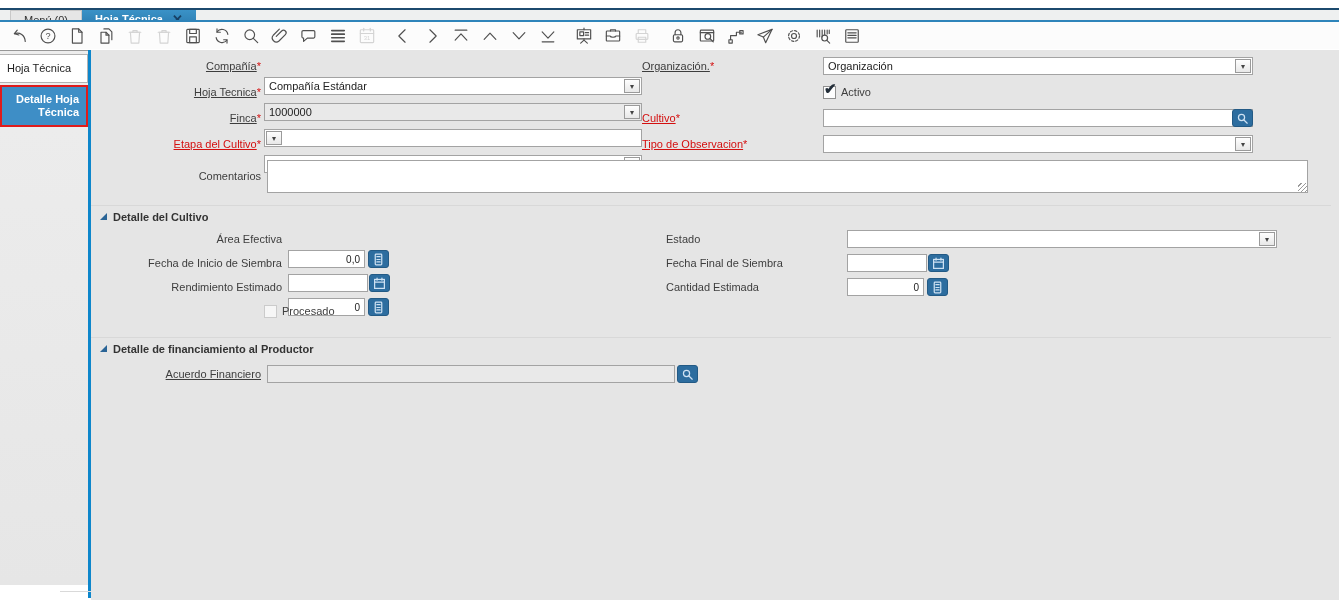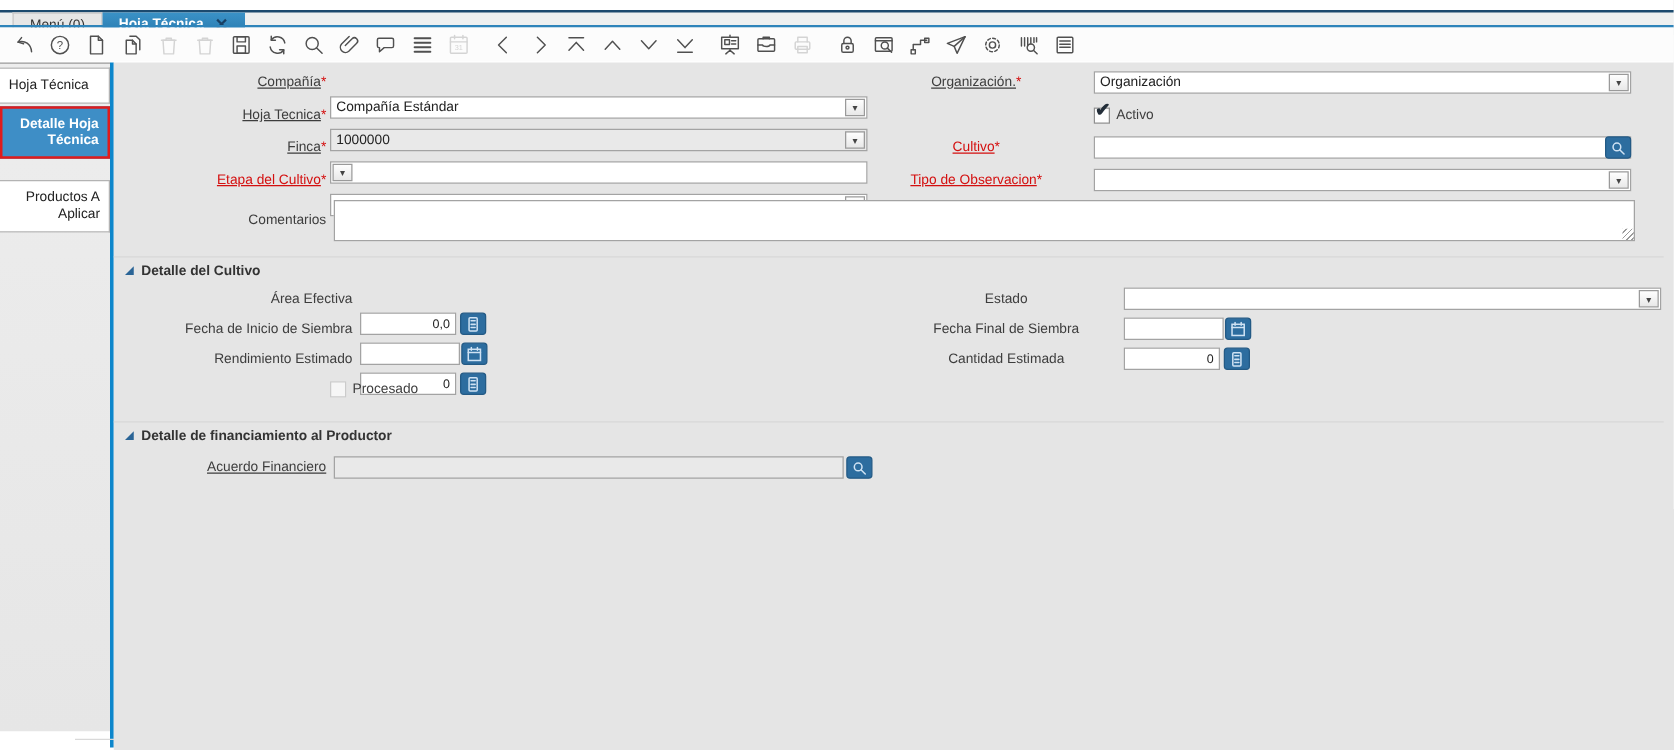--- a/index.html
+++ b/index.html
@@ -34,22 +34,22 @@
     border:1px solid #b3b3b3;border-left:none;color:#222;padding:7px 7px;cursor:pointer;line-height:13px;}
   .side-tab.t1{top:3px;text-align:left;}
   .side-tab.sel{top:34px;background:#3e8ec6;color:#fff;font-weight:bold;text-align:right;
     border:2px solid #e01b1b;padding:6px 7px;}
   .side-tab.t3{top:93px;text-align:right;}
   
   .form{padding-top:3px;}
   .row{display:flex;align-items:center;height:26px;}
   .row.s{height:24px;padding-left:21px;}
   .lblL{width:170px;text-align:right;padding-right:3px;flex:none;white-space:nowrap;}
-  .fldL{width:430px;flex:none;display:flex;align-items:center;margin-top:40px;}
-  .lblR{width:174px;text-align:center;padding-right:7px;flex:none;white-space:nowrap;}
+  .fldL{width:378px;flex:none;display:flex;align-items:center;margin-top:40px;}
+  .lblR{width:174px;text-align:left;padding-right:7px;flex:none;white-space:nowrap;}
   .fldR{width:430px;flex:none;display:flex;align-items:center;}
   .lnk{text-decoration:underline;cursor:pointer;}
   .req{color:#d40f0f;}
   .redlbl{color:#d40f0f;}
   .combo{display:flex;width:100%;height:18px;border:1px solid #a3a3a3;background:#fff;box-sizing:border-box;align-items:stretch;}
   .combo.ro{background:#e9e9e9;}
   .combo input{flex:1;min-width:0;border:none;outline:none;background:transparent;
     padding:0 4px;font-family:"Liberation Sans",sans-serif;font-size:11px;color:#222;}
   .dd{width:16px;flex:none;border:1px solid #9a9a9a;margin:1px;background:linear-gradient(#fefefe,#e8e8e8);
     display:flex;align-items:center;justify-content:center;font-size:8px;color:#444;cursor:pointer;box-sizing:border-box;}
@@ -382,21 +382,20 @@
     <span class="tbtn">
       <svg viewBox="0 0 24 24">
         <use href="#i-report"></use>
       </svg>
     </span>
   </div>
 
 <div class="sidebar">
   <div class="side-tab t1">Hoja Técnica</div>
   <div class="side-tab sel">Detalle Hoja Técnica</div>
-  <div class="side-tab t3">Productos A Aplicar</div>
 </div>
 <div class="vline"></div>
 <div class="bottom-divider"></div>
 
 <div class="content">
   <div class="form">
 
     <div class="row">
       <div class="lblL"><span class="lnk">Compañía</span><span class="req">*</span></div>
       <div class="fldL">

